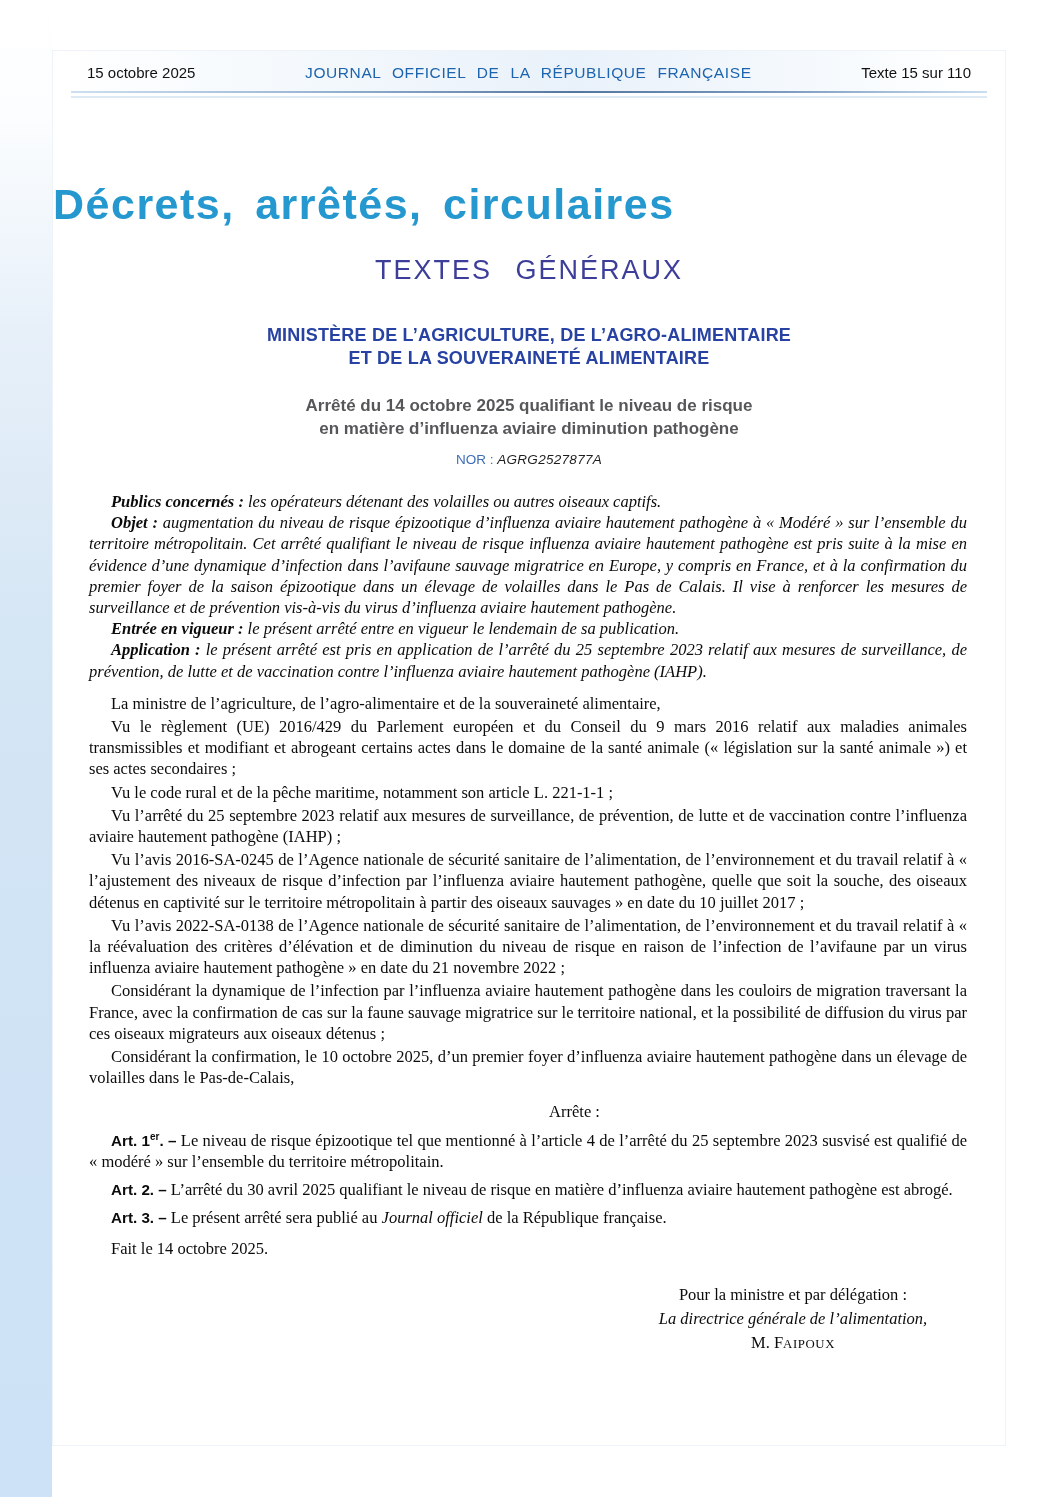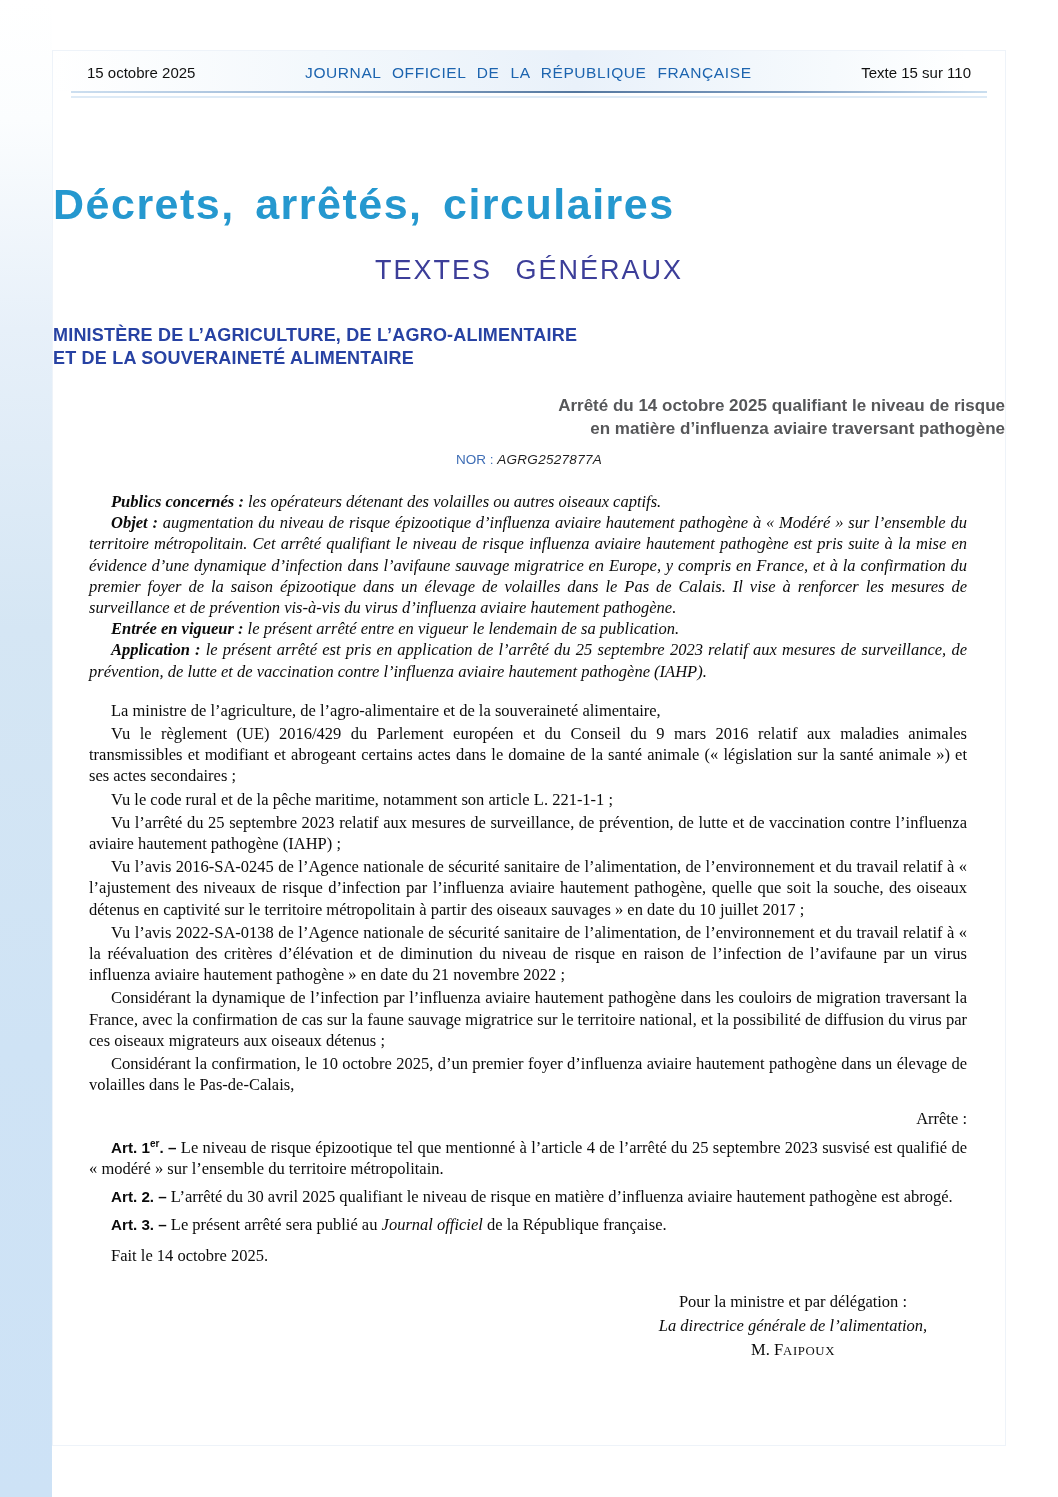--- a/index.html
+++ b/index.html
@@ -17,35 +17,35 @@
   .journal-title{color:#1c64af;font-size:15.5px;letter-spacing:.6px;word-spacing:6px;}
   .rule-main{height:2px;margin:0 18px;
       background:linear-gradient(90deg,#cddff0 0%,#9db8d6 25%,#54779f 55%,#7d9cc0 78%,#cadeef 100%);}
   .rule-light{height:2px;margin:3px 18px 0 18px;background:#d7e6f4;opacity:.85;}
   
   .doc-title{margin-top:82px;text-align:left;font-family:"Liberation Sans",sans-serif;
              font-weight:bold;font-size:43px;line-height:48px;letter-spacing:1.5px;word-spacing:7px;
              color:#2598cf;}
   .doc-subtitle{margin-top:28px;text-align:center;font-family:"Liberation Sans",sans-serif;
                 font-size:27px;line-height:28px;letter-spacing:2px;word-spacing:14px;color:#3c3e99;}
-  .ministry{margin-top:40px;font-family:"Liberation Sans",sans-serif;
+  .ministry{margin-top:40px;text-align:center;font-family:"Liberation Sans",sans-serif;
             font-weight:bold;font-size:18px;line-height:23px;letter-spacing:.2px;color:#2742a3;}
-  .act-title{margin-top:24px;text-align:right;font-family:"Liberation Sans",sans-serif;
+  .act-title{margin-top:24px;text-align:center;font-family:"Liberation Sans",sans-serif;
              font-weight:bold;font-size:17px;line-height:23px;color:#565759;}
   .nor{margin-top:12px;text-align:center;font-family:"Liberation Sans",sans-serif;font-size:13.5px;}
   .nor-label{color:#3e6db5;}
   .nor-value{color:#1d1d1d;font-style:italic;letter-spacing:.3px;}
   
   .bodytext{padding:0 38px 0 36px;margin-top:24px;color:#0b0b0b;}
   .base{margin:0;text-indent:22px;text-align:justify;font-size:16.5px;line-height:21.2px;}
   .sum{font-style:italic;}
   .sumlabel{font-weight:bold;}
-  .preamble-block{margin-top:18px;}
+  .preamble-block{margin-top:11px;}
   .preamble-block p{margin-top:2px;}
-  .arrete{text-indent:0;text-align:right;margin:13px 0 7px 93px;}
+  .arrete{text-indent:0;text-align:center;margin:13px 0 7px 93px;}
   .article{margin-top:7px;}
   .artlabel{font-family:"Liberation Sans",sans-serif;font-weight:bold;font-size:15.2px;}
   .artlabel sup{font-size:10px;line-height:0;}
   .fait{margin-top:9px;}
   .signature{margin-top:24px;margin-left:auto;width:360px;margin-right:-6px;text-align:center;
              font-size:16.5px;line-height:24px;color:#0b0b0b;}
   .sig-role{font-style:italic;}
   .sig-caps{font-size:12.8px;letter-spacing:.6px;}
 </style>
 </head>
@@ -69,21 +69,21 @@
     <div class="doc-title">Décrets, arrêtés, circulaires</div>
     <div class="doc-subtitle">TEXTES GÉNÉRAUX</div>
 
     <div class="ministry">
       <div>MINISTÈRE DE L’AGRICULTURE, DE L’AGRO-ALIMENTAIRE</div>
       <div>ET DE LA SOUVERAINETÉ ALIMENTAIRE</div>
     </div>
 
     <div class="act-title">
       <div>Arrêté du 14 octobre 2025 qualifiant le niveau de risque</div>
-      <div>en matière d’influenza aviaire traversant pathogène</div>
+      <div>en matière d’influenza aviaire diminution pathogène</div>
     </div>
 
     <div class="nor">
       <span class="nor-label">NOR :</span>
       <span class="nor-value">AGRG2527877A</span>
     </div>
 
     <div class="bodytext">
 
       <p class="base sum">

